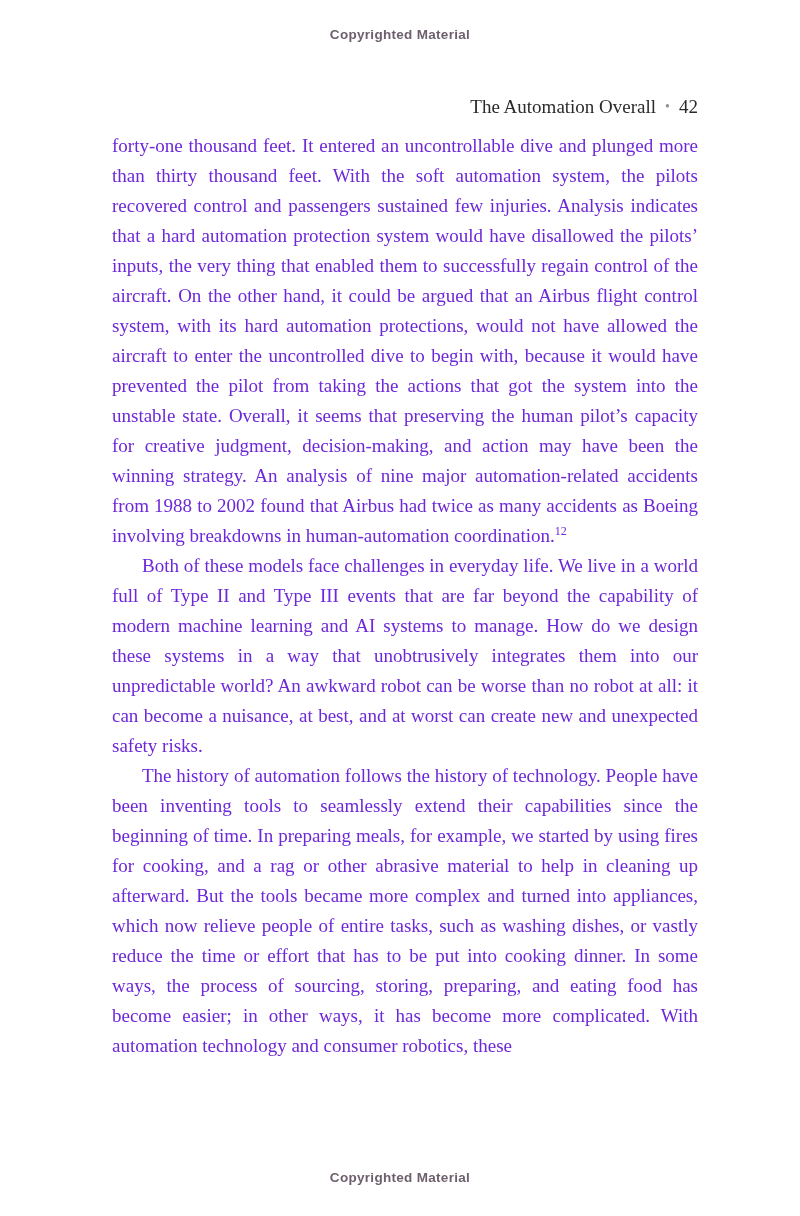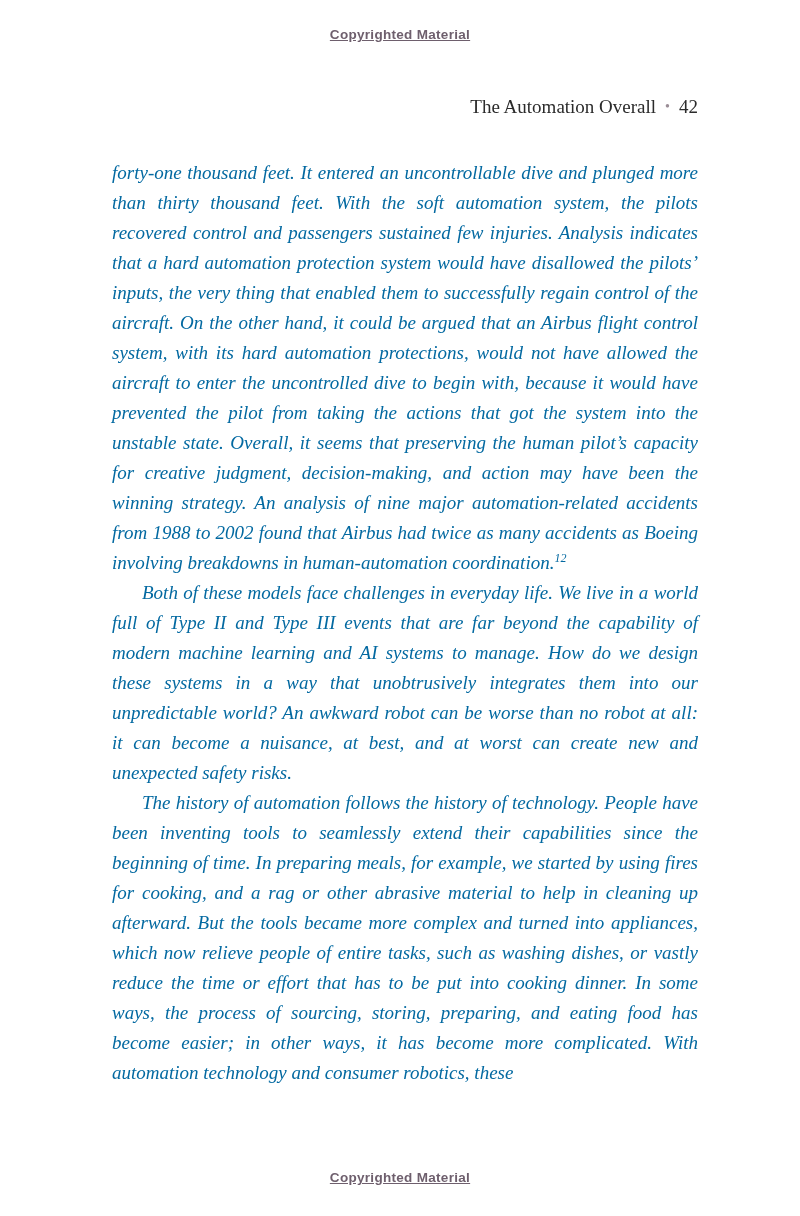--- a/index.html
+++ b/index.html
@@ -23,21 +23,20 @@
   .copyright {
     position: absolute;
     left: 0;
     width: 100%;
     text-align: center;
     font-family: "Liberation Sans", sans-serif;
     font-size: 13.5px;
     font-weight: bold;
     letter-spacing: 0.3px;
     color: #6e5f6d;
-    text-decoration: underline;
   }
   .copyright.top { top: 27px; }
   .copyright.bottom { top: 1170px; }
 
   .running-header {
     position: absolute;
     top: 96px;
     left: 112px;
     width: 586px;
     text-align: right;
@@ -47,29 +46,28 @@
   }
   .running-header .sep {
     color: #9a8d96;
     font-size: 14px;
     margin: 0 9px;
     vertical-align: 2px;
   }
 
   .page-body {
     position: absolute;
-    top: 158px;
+    top: 131px;
     left: 112px;
     width: 586px;
     font-size: 19px;
     line-height: 30px;
     text-align: justify;
-    color: #0369a1;
+    color: #6d28d9;
     hyphens: auto;
-    font-style: italic;
     -webkit-hyphens: auto;
   }
   .page-body p {
     margin: 0;
     padding: 0;
   }
   .page-body p.indent {
     text-indent: 30px;
   }
   sup.footnote {

